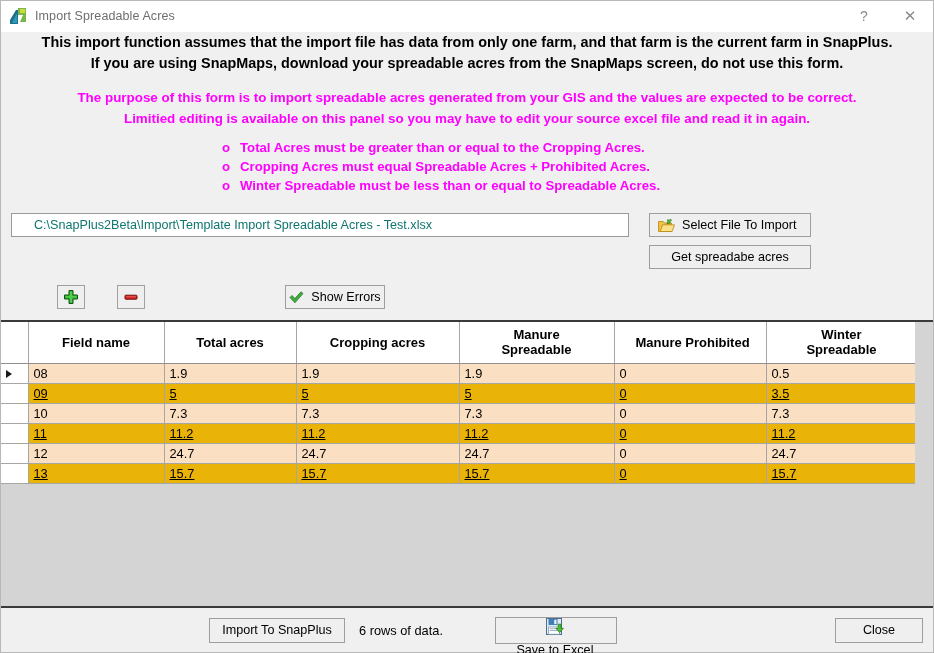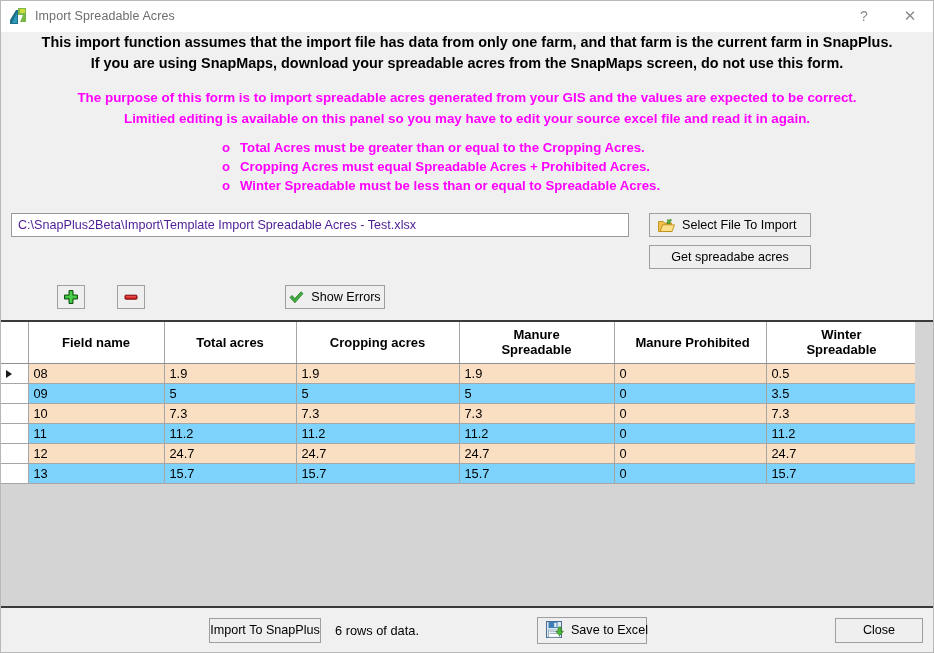--- a/index.html
+++ b/index.html
@@ -98,22 +98,22 @@
     align-items: flex-start;
     background: #f0f0f0;
   }
   .path-input {
     width: 618px;
     height: 24px;
     border: 1px solid #9a9a9a;
     background: #ffffff;
     font-family: "Liberation Sans", sans-serif;
     font-size: 12.6px;
-    color: #4c1d95;
-    padding: 0 6px;
+    color: #0f766e;
+    padding: 0 22px;
     outline: none;
   }
   .filebtns {
     margin-left: 20px;
     display: flex;
     flex-direction: column;
     gap: 8px;
   }
   .btn {
     background: #efefef;
@@ -204,50 +204,51 @@
   .row-pointer {
     display: inline-block;
     width: 0; height: 0;
     border-left: 6px solid #1a1a1a;
     border-top: 4px solid transparent;
     border-bottom: 4px solid transparent;
     vertical-align: middle;
   }
   table.grid tbody td { height: 20px; }
   tr.row-odd td.cell { background: #fbdfc2; }
-  tr.row-even td.cell { background: #7dd3fc; }
+  tr.row-even td.cell { background: #eab308; text-decoration: underline; }
   td.cell.selected { background: #00ffff; }
   .grid-right-pad {
     position: absolute;
     top: 0; right: 0; bottom: 0;
     width: 18px;
     background: #d4d4d4;
   }
 
   
   .footer {
     height: 44px;
     min-height: 44px;
     background: #f0f0f0;
     display: flex;
     align-items: center;
     padding: 0 10px;
   }
-  .btn-import { width: 112px; height: 25px; margin-left: 198px; }
+  .btn-import { width: 136px; height: 25px; margin-left: 198px; }
   .rows-label {
     margin-left: 14px;
     font-size: 12.8px;
     color: #000000;
     white-space: nowrap;
   }
   .btn-save-excel {
-    margin-left: 118px;
-    width: 110px; height: 27px;
+    margin-left: 52px;
+    width: 122px; height: 27px;
     justify-content: flex-start;
     padding-left: 8px;
+    flex-direction: column;
   }
   .btn-close { margin-left: auto; width: 88px; height: 25px; }
 
   
   .ico { display: inline-block; line-height: 0; flex: 0 0 auto; }
 </style>
 </head>
 <body>
 
 <div id="app">

